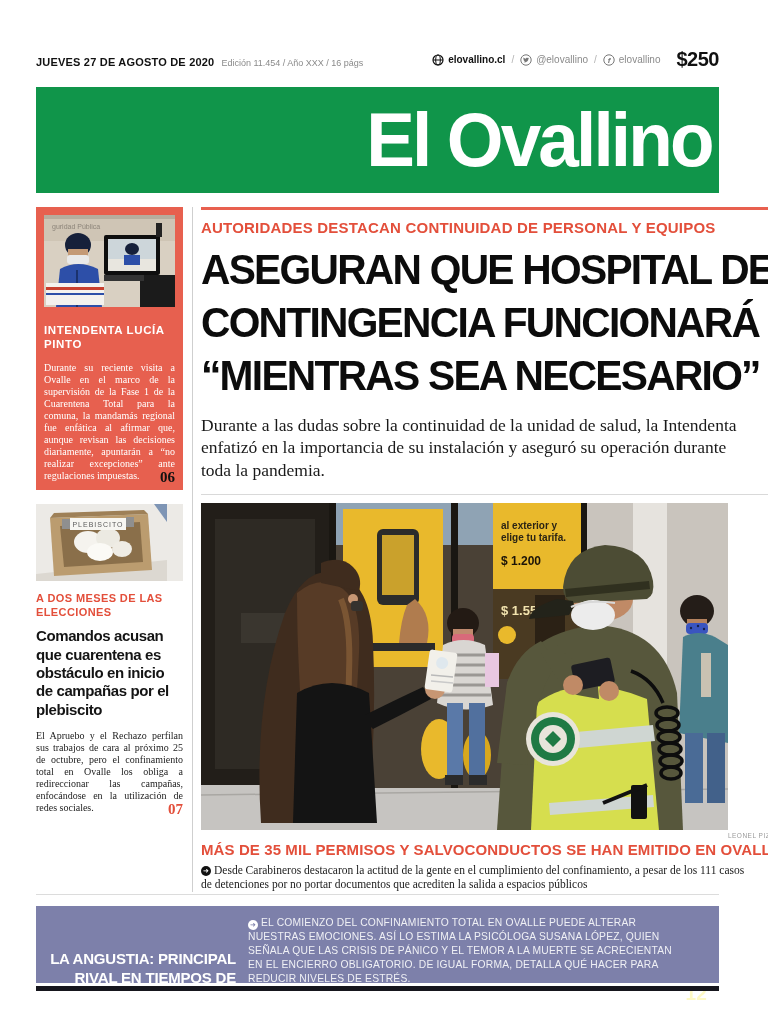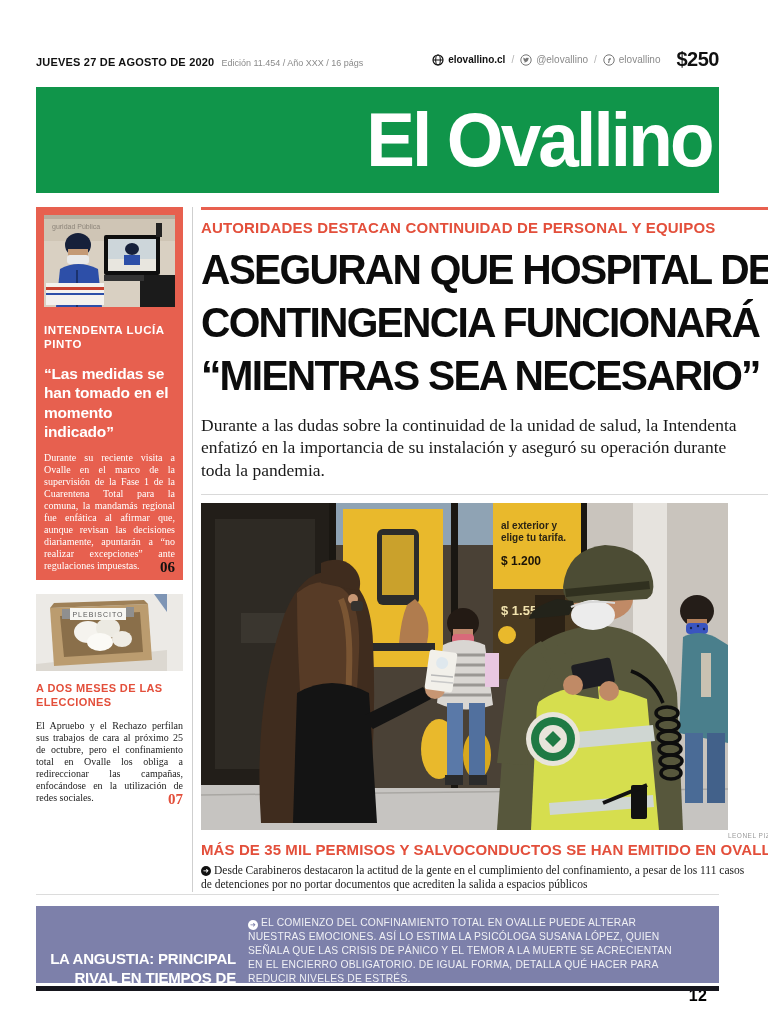--- a/index.html
+++ b/index.html
@@ -52,21 +52,21 @@
   .sec-body{position:relative;margin-top:5px;font-family:"Liberation Serif",serif;font-size:11.5px;line-height:1.25;color:#1a1a1a;padding-right:34px;}
   .bullet{display:inline-flex;width:10px;height:10px;border-radius:50%;background:#111;color:#fff;align-items:center;justify-content:center;font-size:7px;margin-right:3px;vertical-align:1px;font-family:"Liberation Sans",sans-serif;}
 
   
   .bottom-rule{position:absolute;left:36px;top:894px;width:683px;border-top:1px solid #dcdcdc;}
   .strip{position:absolute;left:36px;top:906px;width:683px;height:77px;box-sizing:border-box;
          display:grid;grid-template-columns:188px 1fr;column-gap:12px;padding:10px 12px 8px 12px;}
   .strip-title{color:#ffffff;font-weight:bold;font-size:15px;line-height:1.25;text-align:right;letter-spacing:-.2px;margin-top:34px;}
   .strip-body{position:relative;color:rgba(255,255,255,.88);font-size:10.3px;line-height:1.35;text-transform:uppercase;letter-spacing:.2px;padding-right:26px;}
   .strip-bullet{display:inline-flex;width:10px;height:10px;border-radius:50%;background:#fff;color:#7d80aa;align-items:center;justify-content:center;font-size:7px;margin-right:3px;vertical-align:-1px;}
-  .strip-page{position:absolute;right:0;bottom:0;color:#000000;font-weight:bold;font-size:16px;}
+  .strip-page{position:absolute;right:0;bottom:0;color:#fef9c3;font-weight:bold;font-size:19px;}
   .strip-bar{position:absolute;left:36px;top:986px;width:683px;height:5px;background:#16161d;}
 
   .accent{color:#e34f3b;}
   svg text{font-family:"Liberation Sans",sans-serif;}
 </style>
 </head>
 <body>
 
 <div class="sheet">
 
@@ -140,21 +140,20 @@
             <rect x="64" y="44" width="48" height="12" fill="#e8e6df"></rect>
             <ellipse cx="88" cy="34" rx="7" ry="6" fill="#16203a"></ellipse>
             <rect x="80" y="40" width="16" height="10" fill="#2d4fa8"></rect>
 
             <rect x="96" y="60" width="35" height="32" fill="#1b1b1b"></rect>
             <rect x="60" y="60" width="40" height="6" fill="#333"></rect>
             <rect x="112" y="8" width="6" height="14" fill="#222"></rect>
           </svg>
         </div>
         <div class="sb-kicker">INTENDENTA LUCÍA PINTO</div>
-        <div class="sb-quote">“Las medidas se han tomado en el momento indicado”</div>
         <div class="sb-body">
           <span>Durante su reciente visita a Ovalle en el marco de la supervisión de la Fase 1 de la Cuarentena Total para la comuna, la mandamás regional fue enfática al afirmar que, aunque revisan las decisiones diariamente, apuntarán a “no realizar excepciones” ante regulaciones impuestas.</span>
           <span class="sb-page-dark">06</span>
         </div>
       </div>
 
       <div class="sb2">
         <div class="sb2-photo">
           <svg viewBox="0 0 131 77" width="131" height="77" preserveAspectRatio="none">
             <rect width="131" height="77" fill="#eceae6"></rect>
@@ -170,20 +169,21 @@
             <ellipse cx="64" cy="48" rx="13" ry="9" fill="#fbfaf6"></ellipse>
             <ellipse cx="86" cy="45" rx="10" ry="8" fill="#efece4"></ellipse>
 
             <rect x="34" y="14" width="56" height="12" fill="#f7f6f2"></rect>
             <rect x="26" y="15" width="8" height="10" fill="#8f8f8f"></rect>
             <rect x="90" y="13" width="8" height="10" fill="#8f8f8f"></rect>
             <text x="62" y="23" text-anchor="middle" font-size="7" letter-spacing="1" fill="#5a5a5a">PLEBISCITO</text>
           </svg>
         </div>
         <div class="sb2-kicker accent">A DOS MESES DE LAS ELECCIONES</div>
+        <div class="sb2-head">Comandos acusan que cuarentena es obstáculo en inicio de campañas por el plebiscito</div>
         <div class="sb2-body">
           <span>El Apruebo y el Rechazo perfilan sus trabajos de cara al próximo 25 de octubre, pero el confinamiento total en Ovalle los obliga a redireccionar las campañas, enfocándose en la utilización de redes sociales.</span>
           <span class="sb-page-red accent">07</span>
         </div>
       </div>
     </div>
 
     <div class="maincol">
       <div class="kicker accent">AUTORIDADES DESTACAN CONTINUIDAD DE PERSONAL Y EQUIPOS</div>
       <div class="headline">

